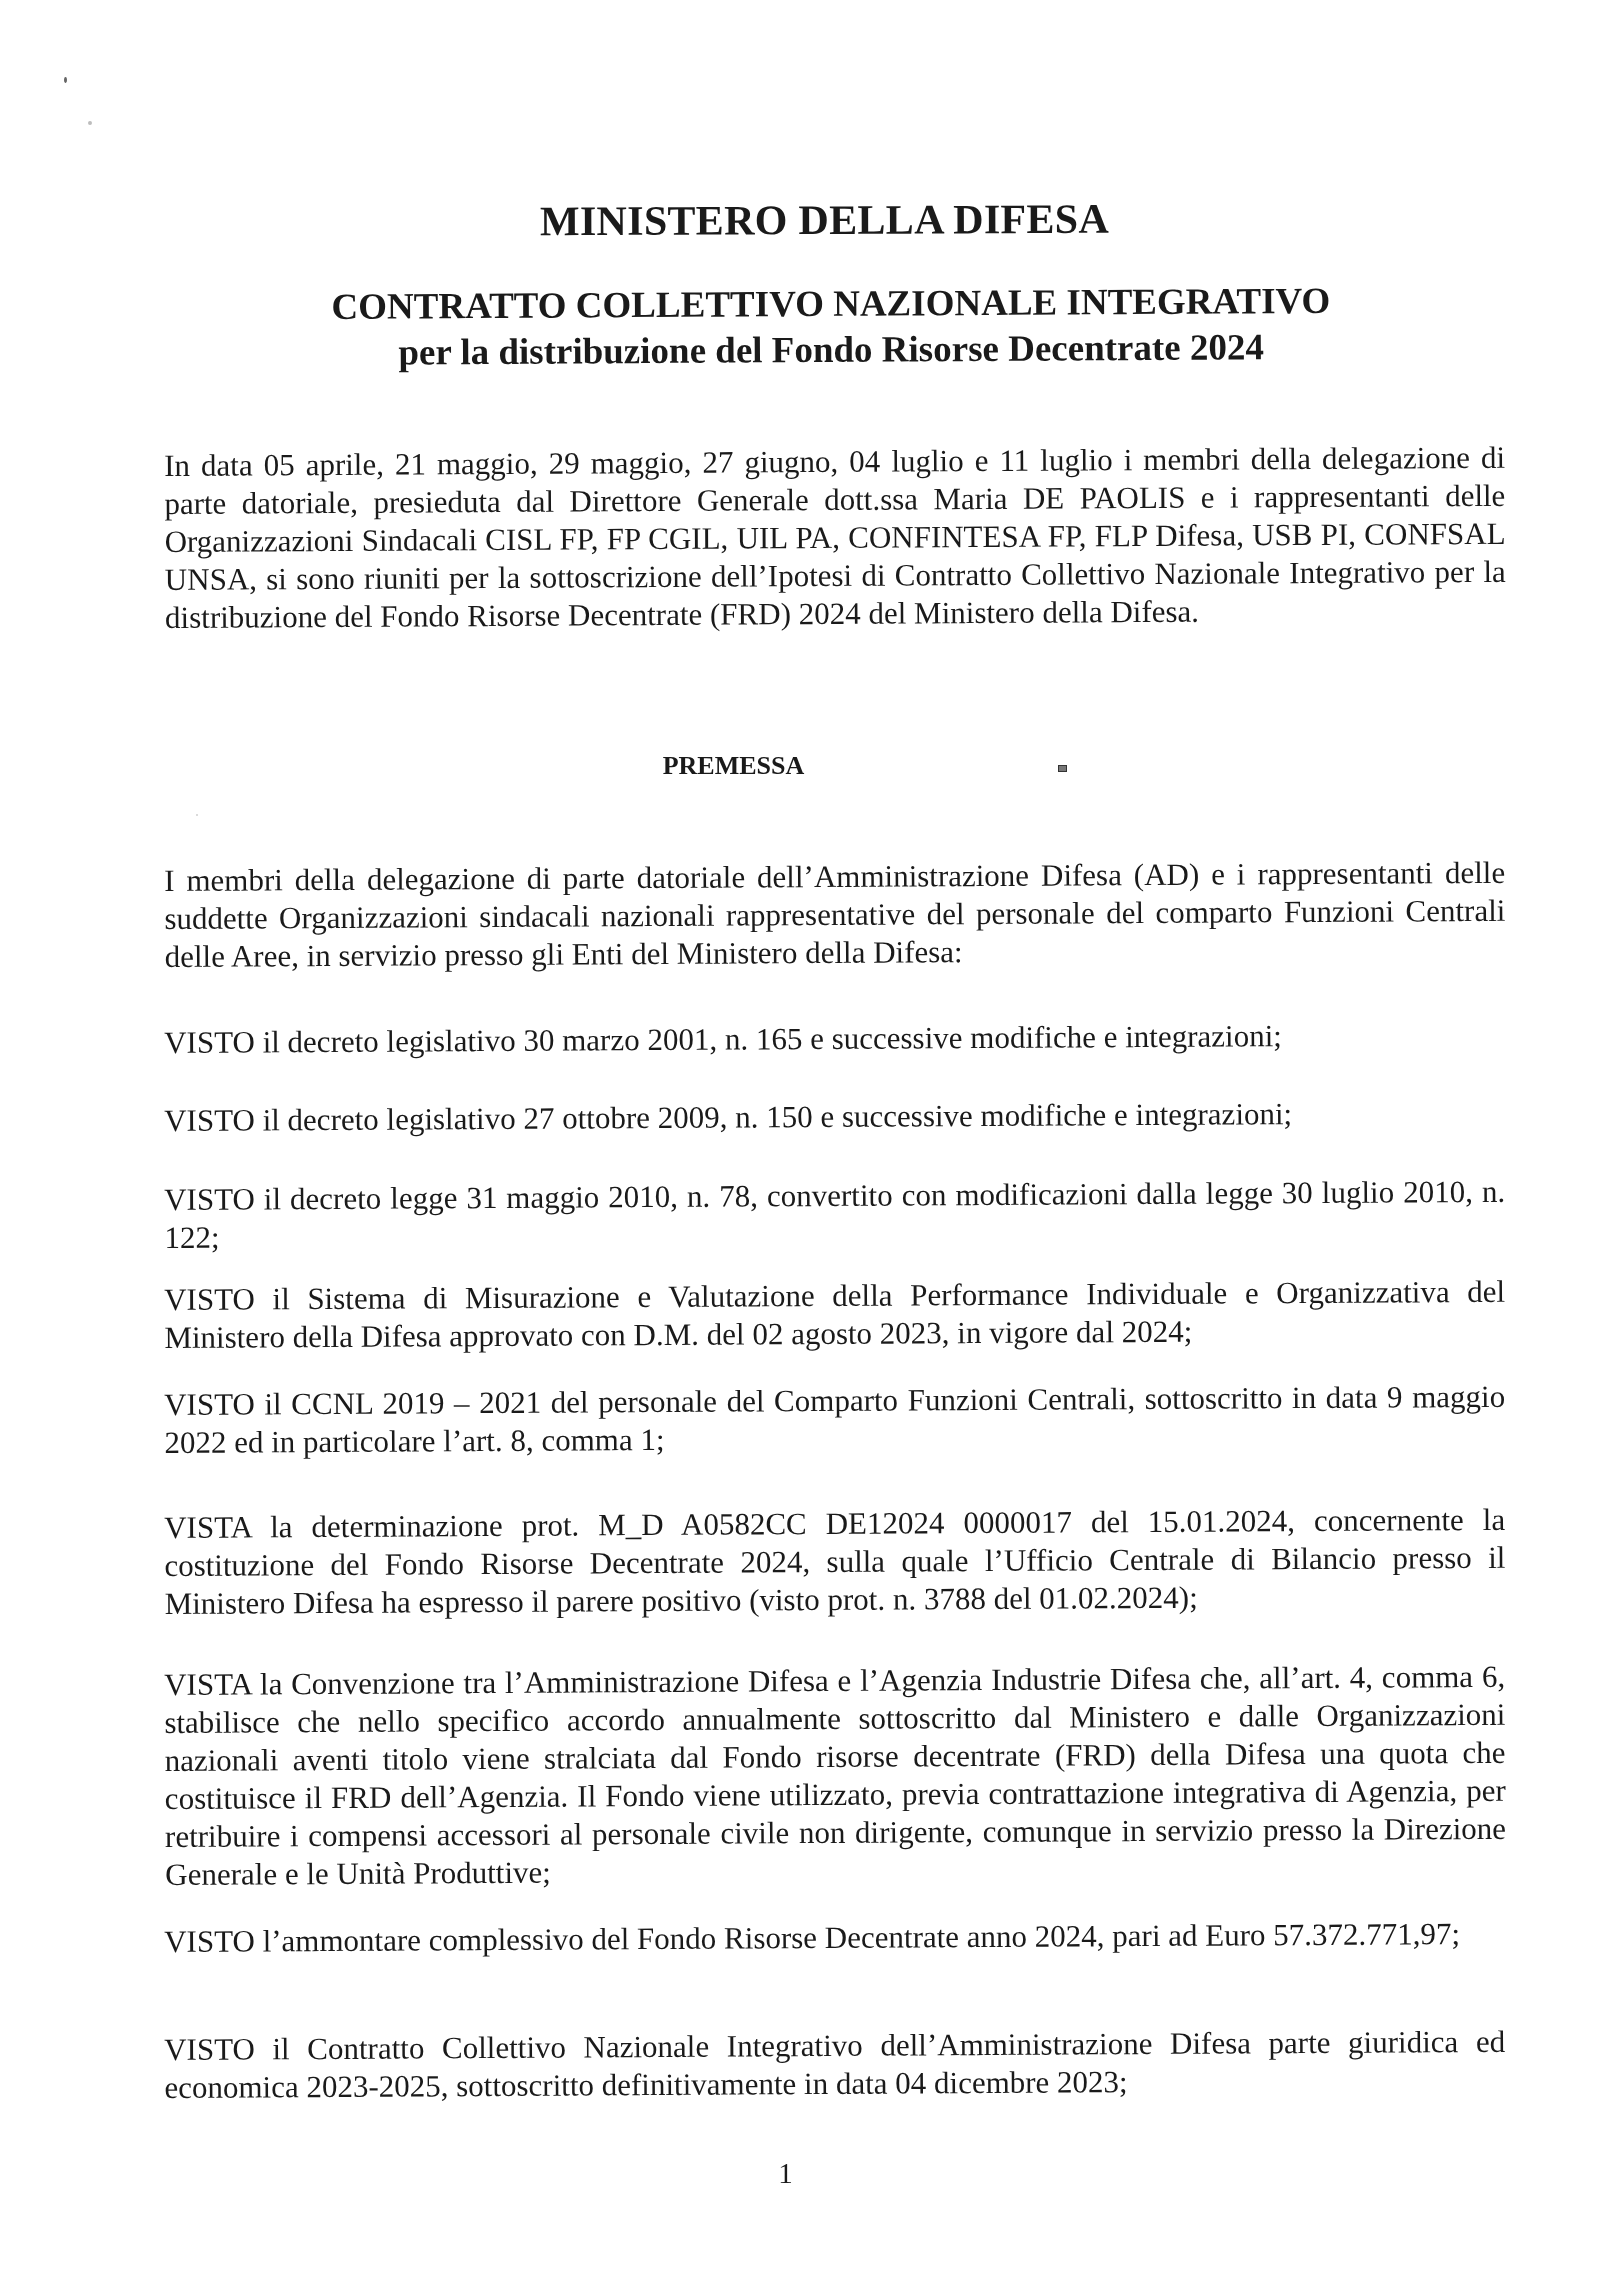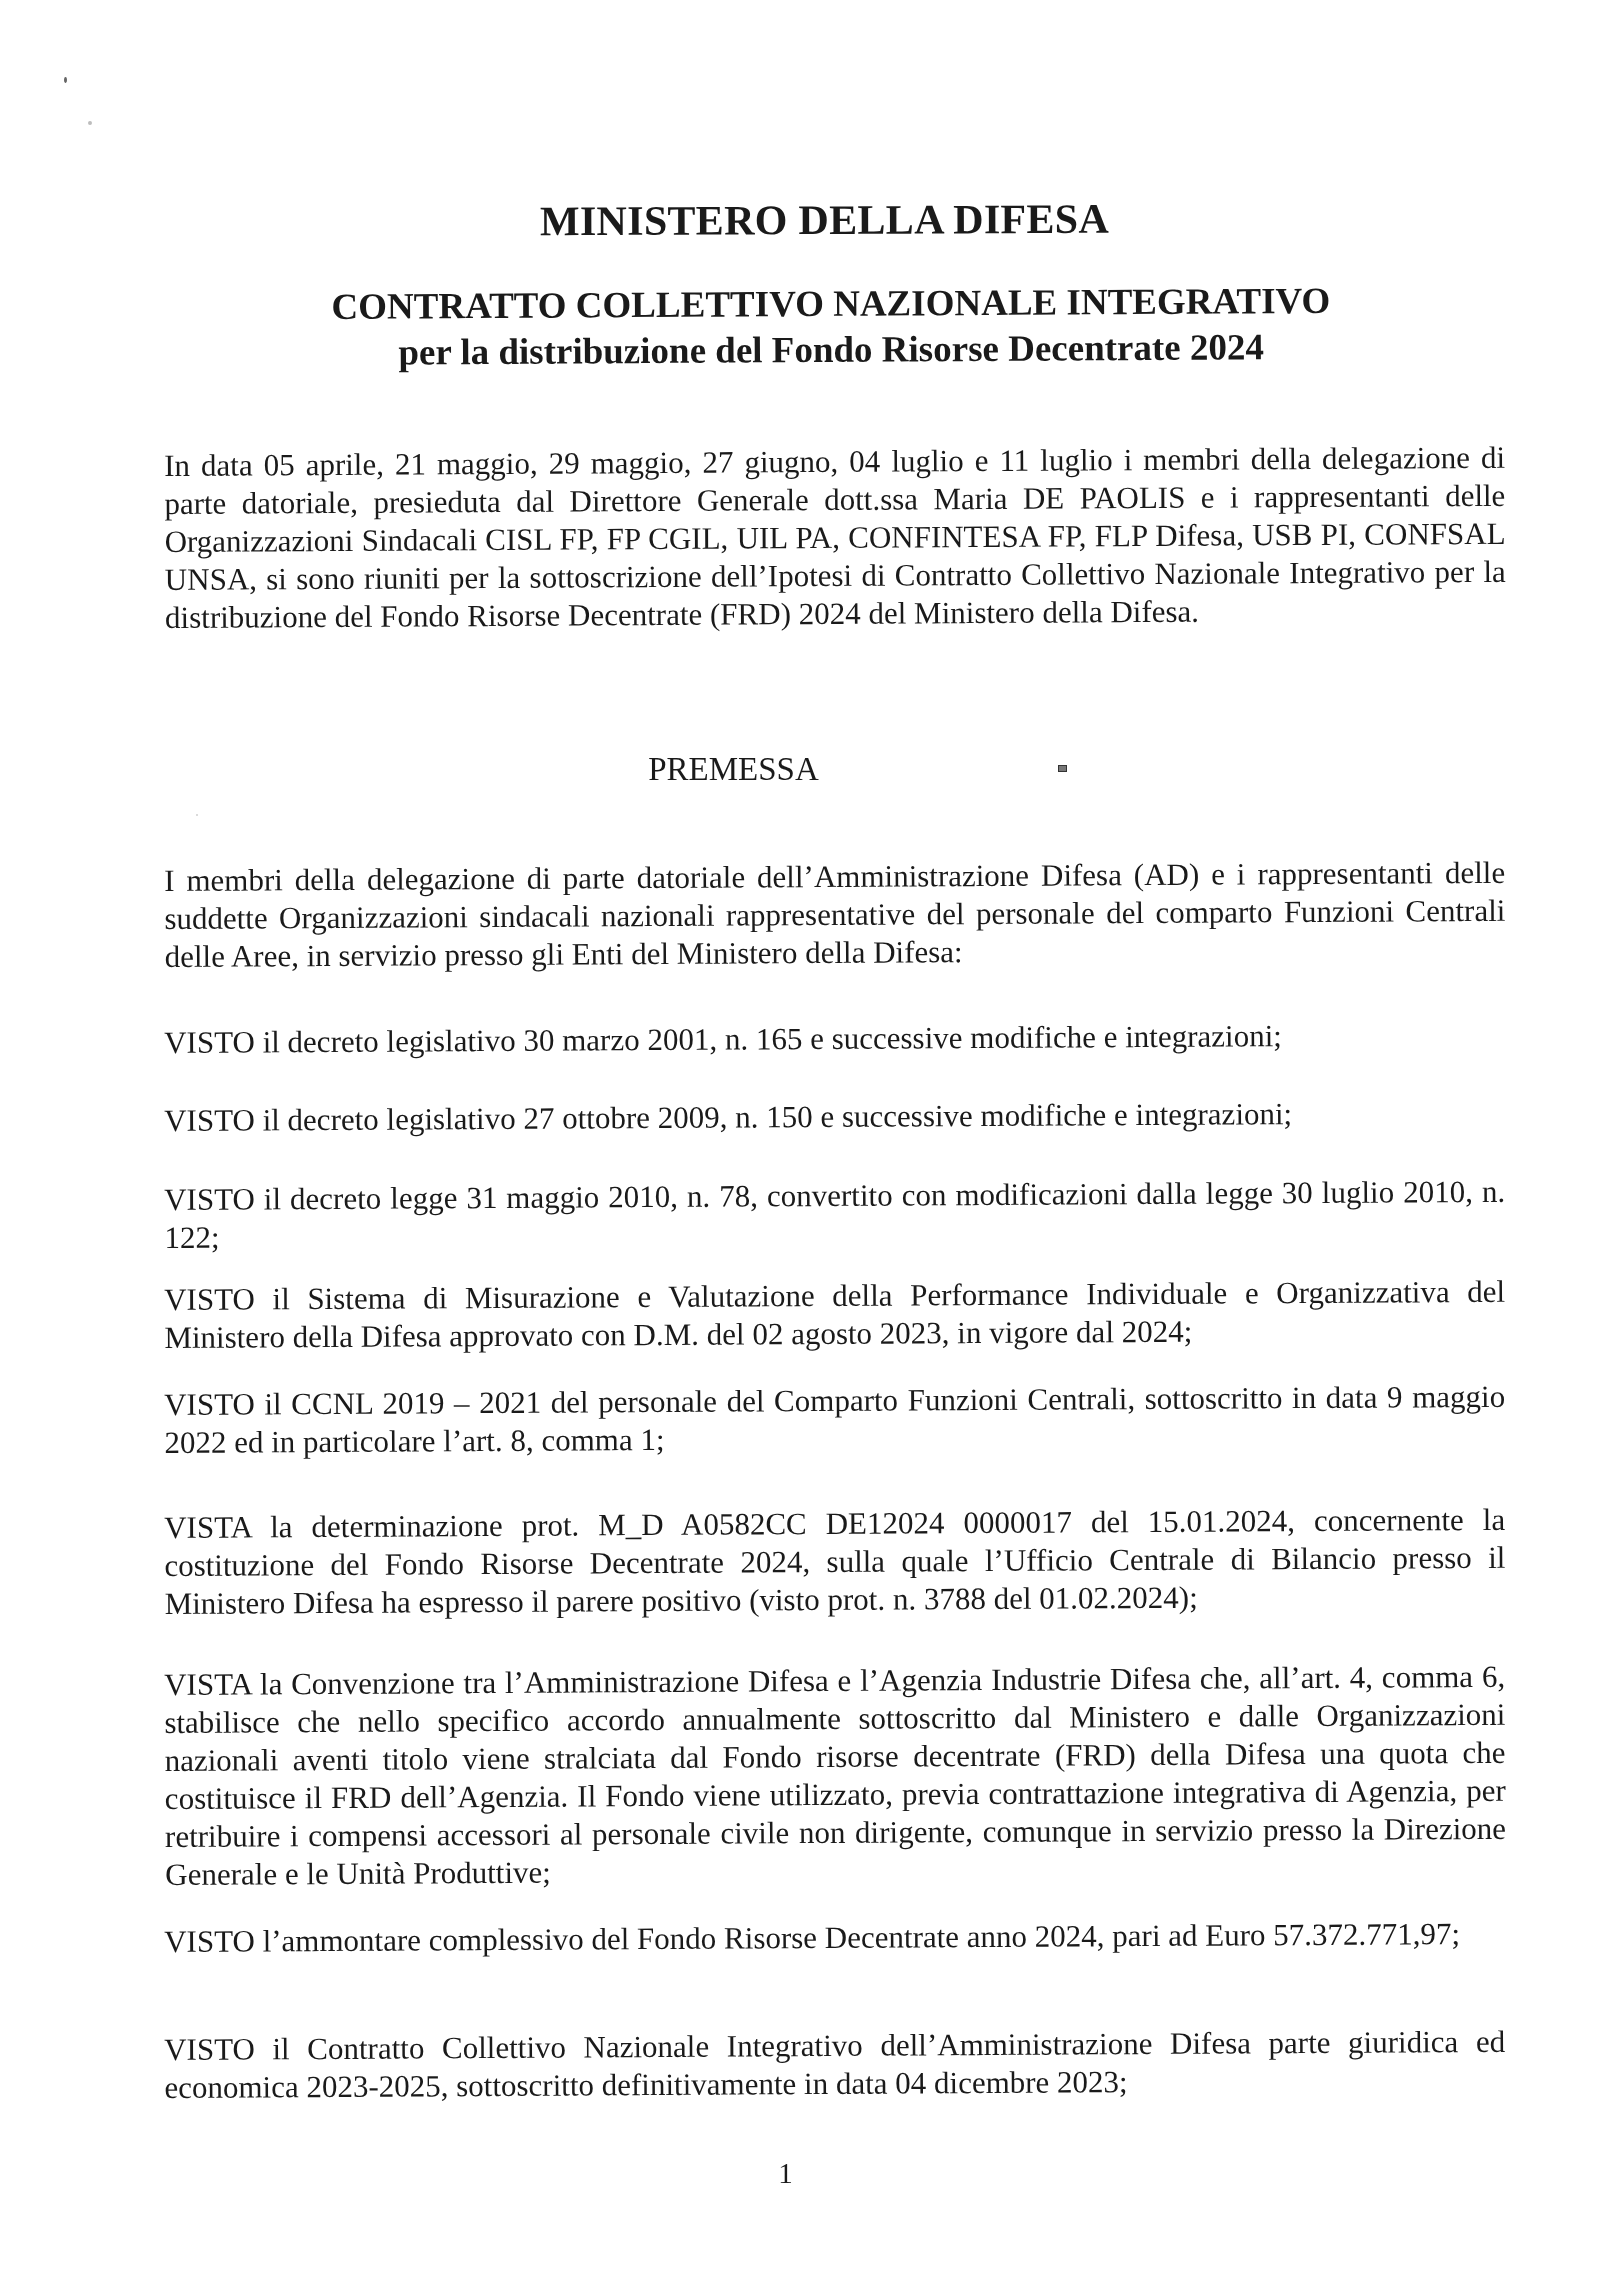--- a/index.html
+++ b/index.html
@@ -62,22 +62,22 @@
       text-align: justify;
       transform: rotate(-0.35deg);
       transform-origin: left top;
     }
     .intro { top: 447px; }
     .heading-premessa {
       position: absolute;
       left: 0; right: 6px;
       top: 751px;
       text-align: center;
-      font-weight: normal;
-      font-size: 33px;
+      font-weight: bold;
+      font-size: 26px;
       padding-right: 150px;
     }
     .dash-mark {
       position: absolute;
       left: 1058px;
       top: 765px;
       width: 9.2px;
       height: 6.5px;
       border: 1.3px solid #333;
       background: #777;

